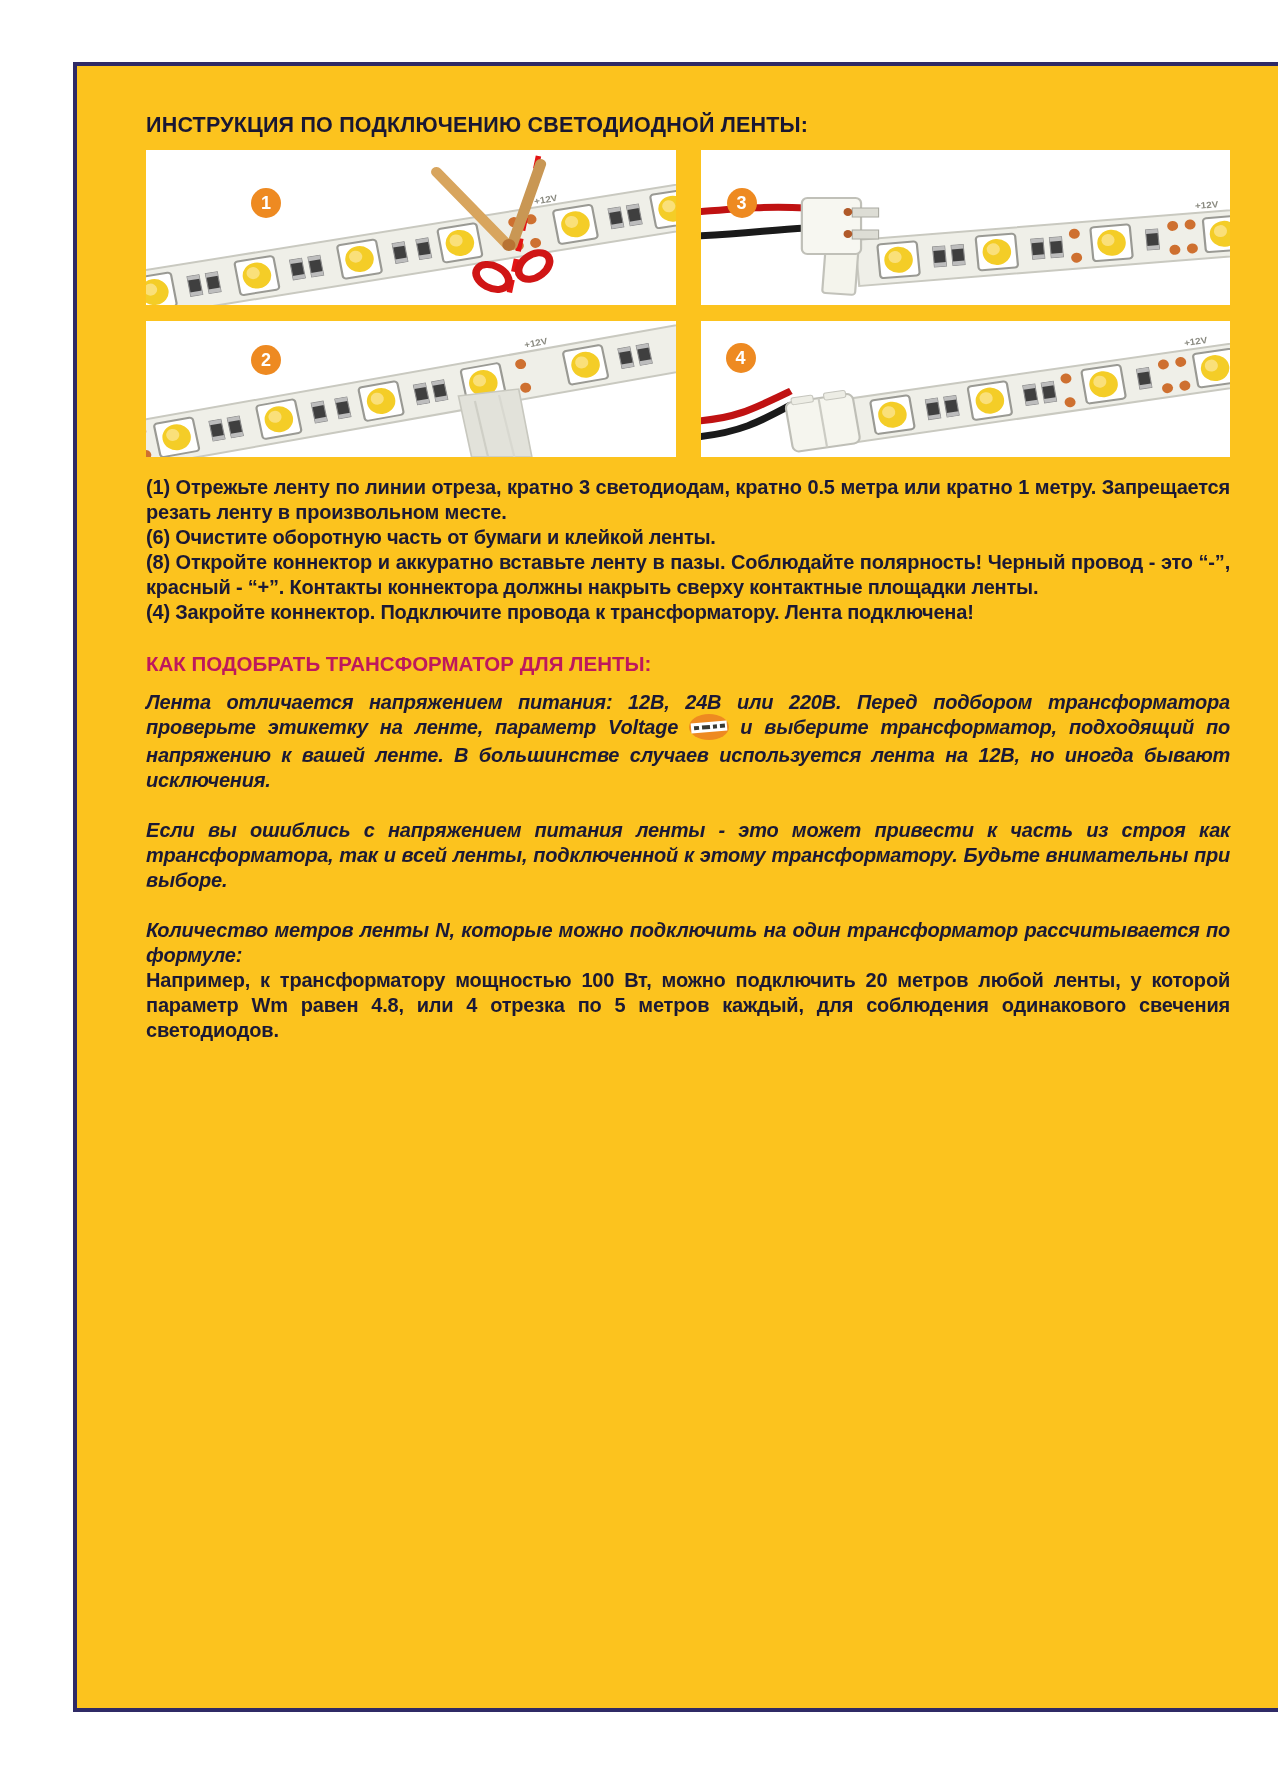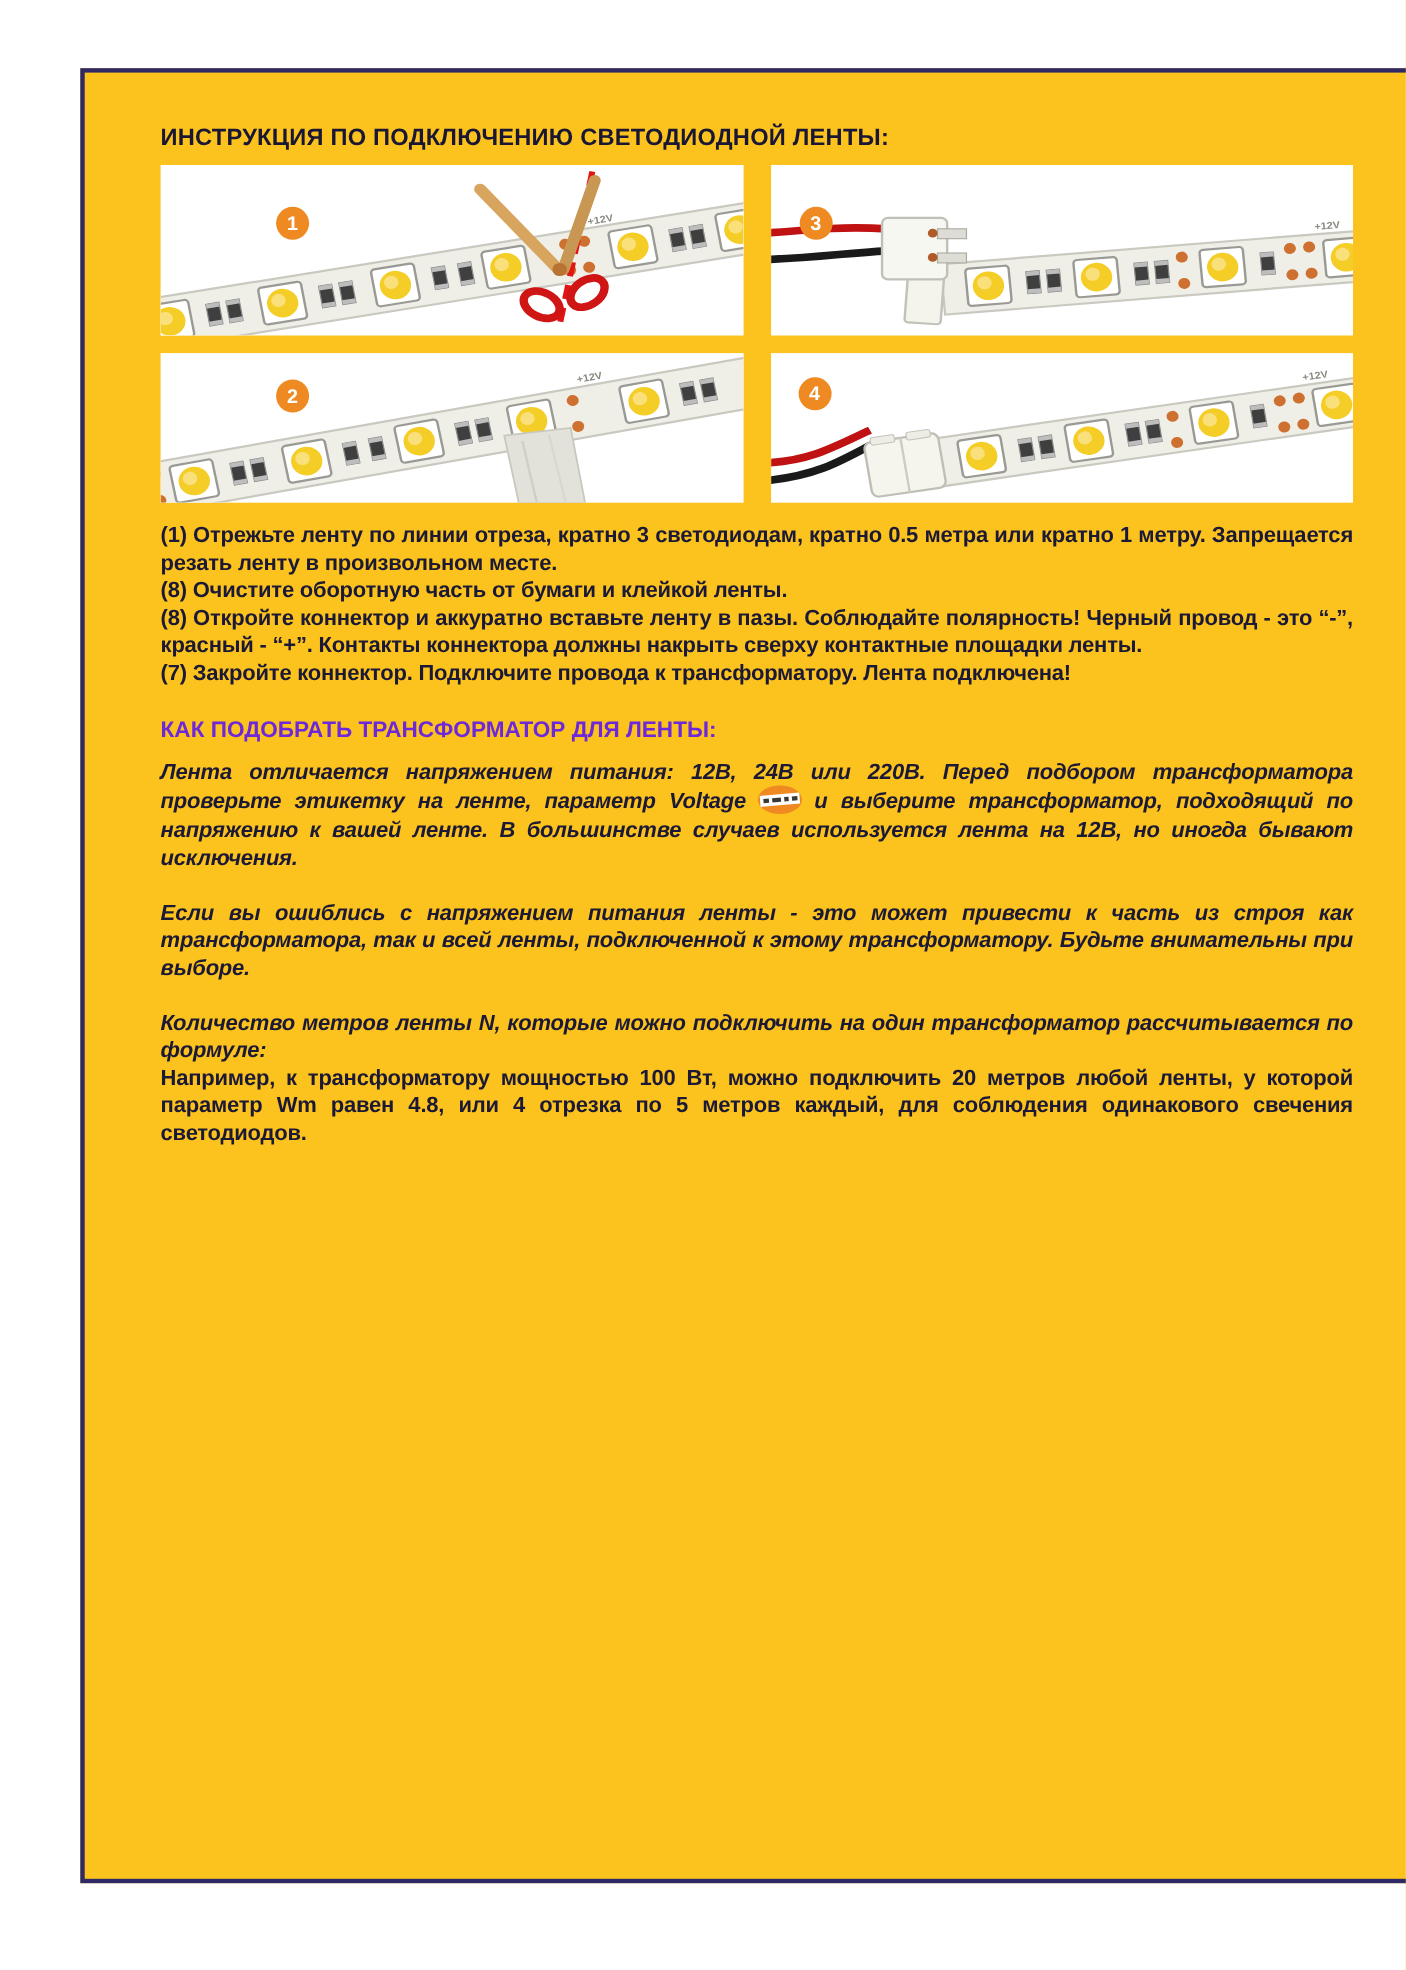--- a/index.html
+++ b/index.html
@@ -41,21 +41,21 @@
   .doc-text {
     font-size:20px; line-height:25px;
     text-align:justify;
     color:#1B1935;
     letter-spacing:-0.2px;
   }
   .doc-text p { margin:0; }
   .steps { margin-top:18px; }
   .section-heading {
     font-size:20.5px; line-height:25px;
-    color:#6d28d9;
+    color:#be185d;
     margin:26px 0 0 0;
   }
   .para { margin-top:25px !important;font-style:italic; }
   .formula-line {
     margin-top:8px !important;
     text-align:center;
     padding-right:210px;
   }
   .strip-label {
     display:inline-block;
@@ -215,23 +215,23 @@
             <rect x="114" y="46" width="20" height="7" rx="2" fill="#EDEDE5" stroke="#C5C5BD" stroke-width="1"></rect>
           </g>
         </svg>
         <div class="badge" style="left:25px; top:22px;">4</div>
       </div>
 
     </div>
 
     <div class="doc-text steps">
       <p>(1) Отрежьте ленту по линии отреза, кратно 3 светодиодам, кратно 0.5 метра или кратно 1 метру. Запрещается резать ленту в произвольном месте.</p>
-      <p>(8) Очистите оборотную часть от бумаги и клейкой ленты.</p>
+      <p>(6) Очистите оборотную часть от бумаги и клейкой ленты.</p>
       <p>(8) Откройте коннектор и аккуратно вставьте ленту в пазы. Соблюдайте полярность! Черный провод - это “-”, красный - “+”. Контакты коннектора должны накрыть сверху контактные площадки ленты.</p>
-      <p>(7) Закройте коннектор. Подключите провода к трансформатору. Лента подключена!</p>
+      <p>(4) Закройте коннектор. Подключите провода к трансформатору. Лента подключена!</p>
     </div>
 
     <h2 class="section-heading">КАК ПОДОБРАТЬ ТРАНСФОРМАТОР ДЛЯ ЛЕНТЫ:</h2>
 
     <div class="doc-text">
 
       <p class="para" style="margin-top:14px !important;"><span>Лента отличается напряжением питания: 12В, 24В или 220В. Перед подбором трансформатора проверьте этикетку на ленте, параметр Voltage</span><span class="strip-label"><svg viewBox="0 0 42 28" width="42" height="28">
               <ellipse cx="21" cy="14" rx="20" ry="13" fill="#EE8A21"></ellipse>
               <g transform="rotate(-5 21 14)">
                 <rect x="3" y="9" width="36" height="10" fill="#ffffff"></rect>

